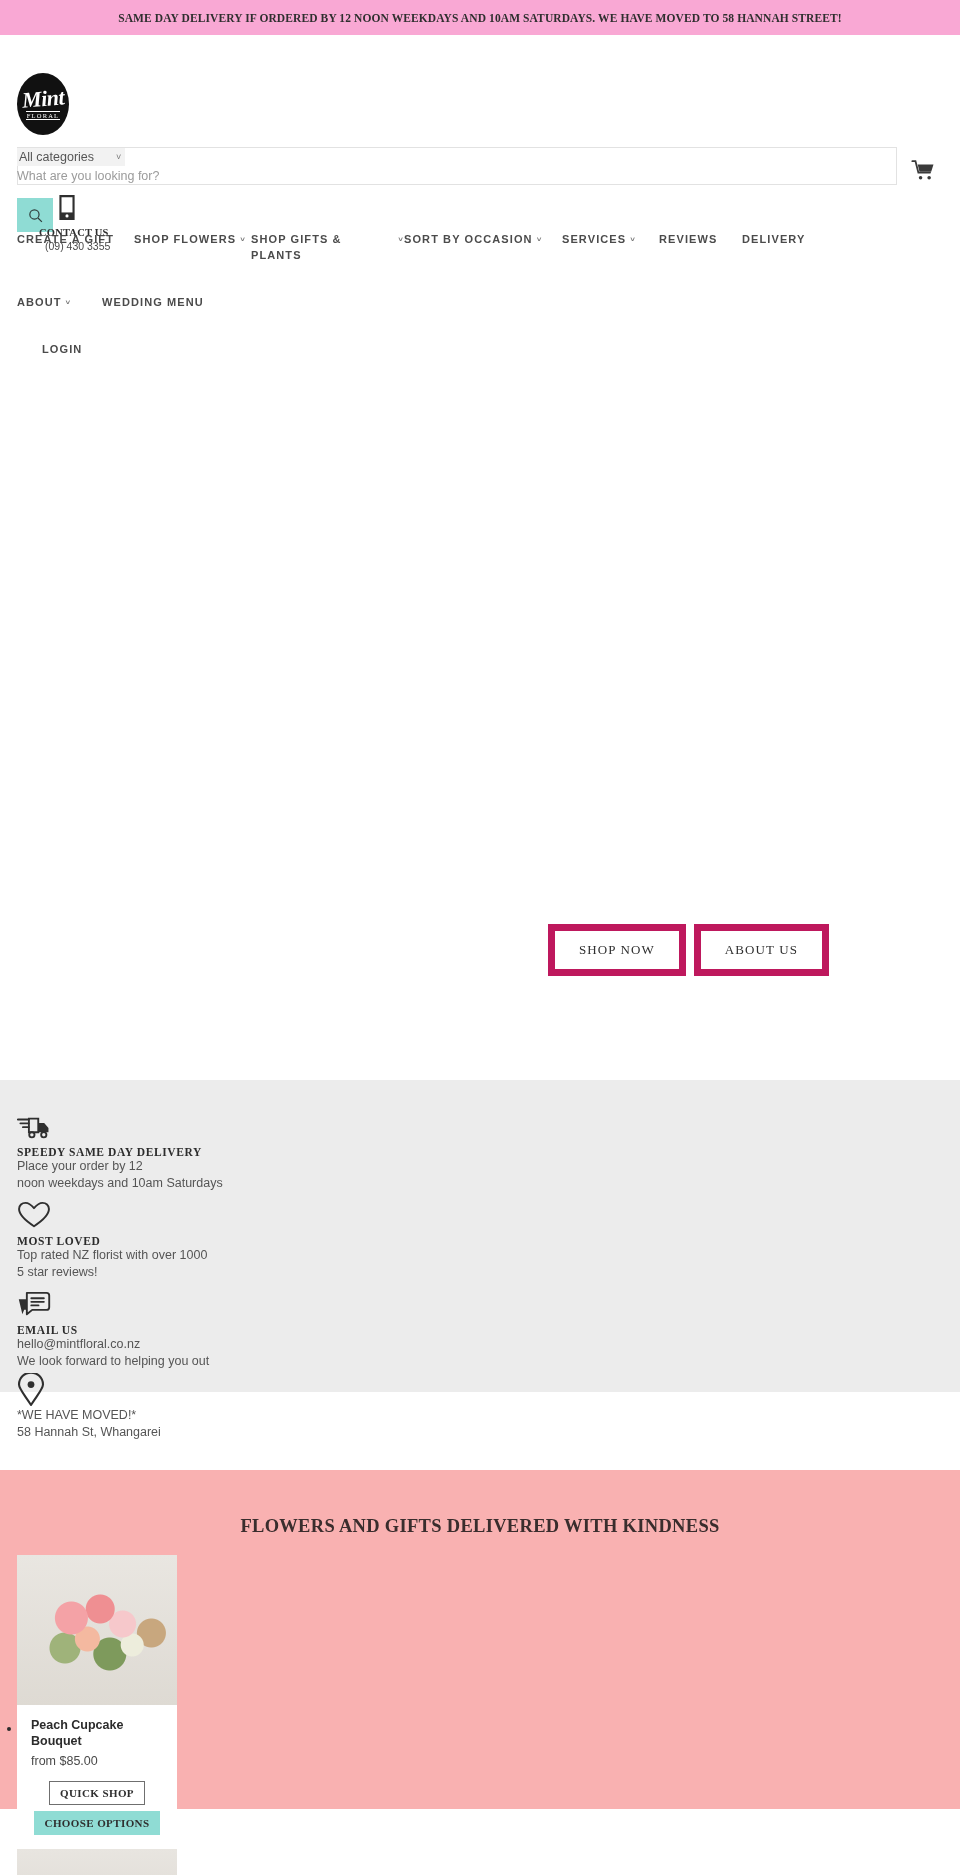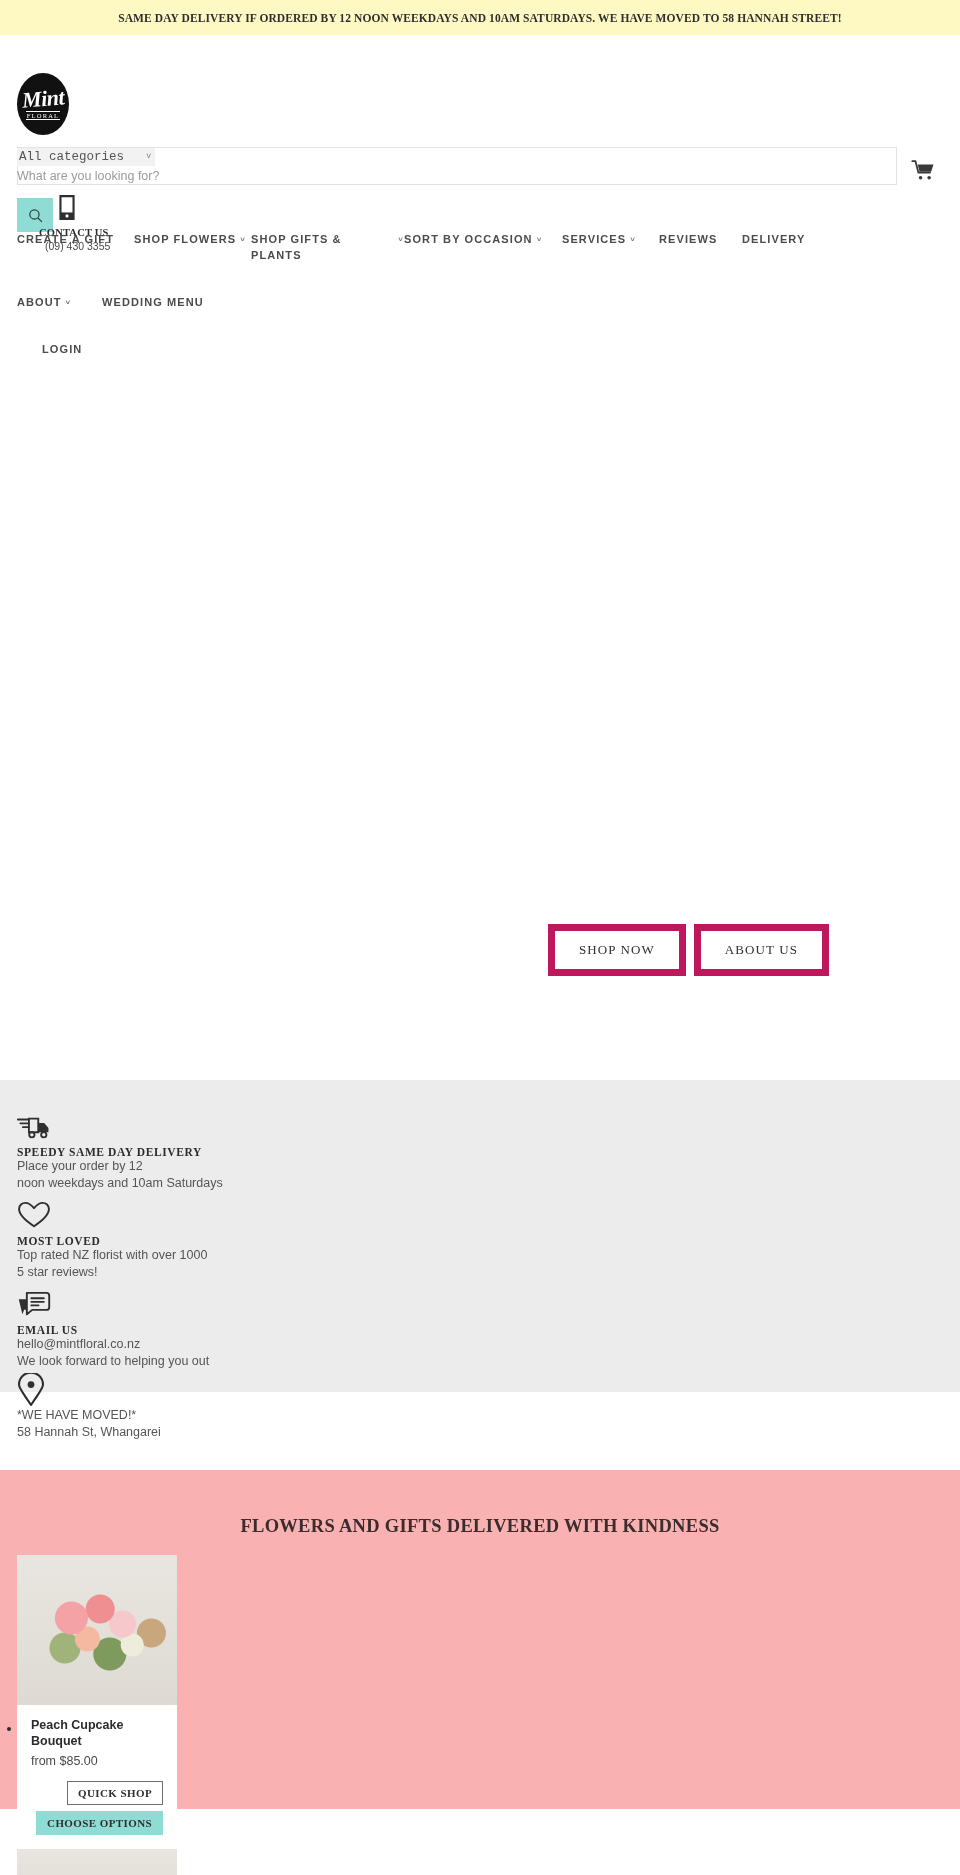--- a/index.html
+++ b/index.html
@@ -6,21 +6,21 @@
   html, body {
     width: 960px;
     background: #ffffff;
     font-family: "Liberation Sans", sans-serif;
     color: #3a3a3a;
   }
   body { width: 960px; height: 1875px; overflow: hidden; position: relative; }
 
   
   .announce {
-    background: #fef9c3;
+    background: #f9a8d4;
     height: 35px;
     display: flex;
     align-items: center;
     justify-content: center;
   }
   .announce-text {
     font-family: "Liberation Serif", serif;
     font-weight: bold;
     font-size: 11.5px;
     letter-spacing: .1px;
@@ -55,21 +55,21 @@
   }
 
   .searchwrap {
     position: absolute; left: 17px; top: 112px;
     width: 880px; height: 38px;
     border: 1px solid #e2e2e2; background: #fff;
   }
   .cat-select {
     position: absolute; left: 17px; top: 113px;
     background: #f2f2f2; border: none;
-    font-family: Liberation Mono, monospace;
+    font-family: Liberation Sans, sans-serif;
     font-size: 12.5px; color: #555;
     padding: 2px 4px 2px 2px;
     display: flex; align-items: center; gap: 22px;
   }
   .chev { font-size: 9px; color: #777; }
   .search-input {
     position: absolute; left: 17px; top: 134px;
     width: 700px; border: none; outline: none;
     font-family: "Liberation Sans", sans-serif;
     font-size: 12.5px; color: #8d8d8d; background: transparent;
@@ -209,21 +209,21 @@
   }
   .prod-title {
     font-size: 12.5px; font-weight: bold;
     color: #2c2c2c; line-height: 1.28;
   }
   .prod-price {
     font-size: 12.5px; color: #4a4a4a; margin-top: 5px;
   }
   .prod-btns {
     margin-top: 13px; display: flex;
-    flex-direction: column; align-items: flex-end; gap: 6px;
+    flex-direction: column; align-items: center; gap: 6px;
   }
   .btn-quick {
     border: 1px solid #6f6f6f; background: #fff;
     font-family: "Liberation Serif", serif;
     font-weight: bold; font-size: 11px;
     letter-spacing: .4px; color: #2f2f2f;
     padding: 5px 10px; cursor: pointer; white-space: nowrap;
   }
   .btn-choose {
     border: none; background: #8fdcd4;

